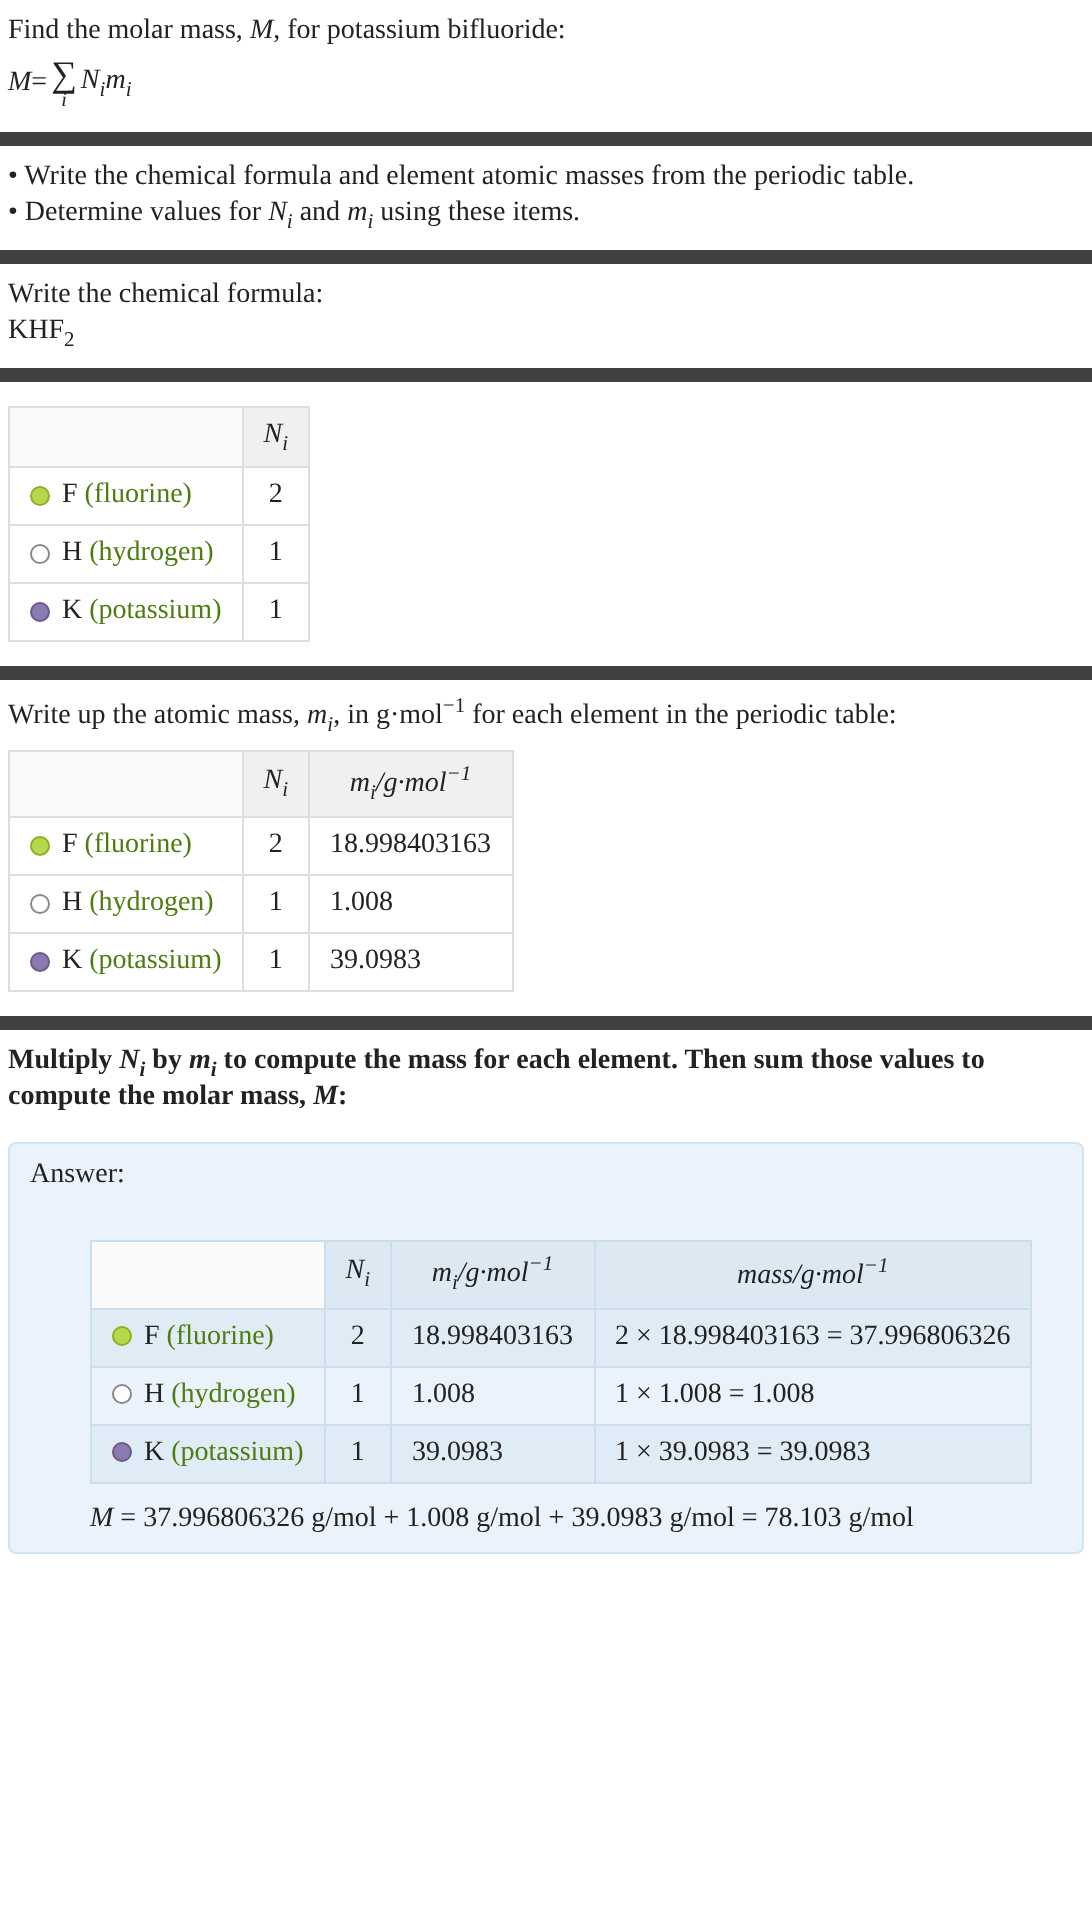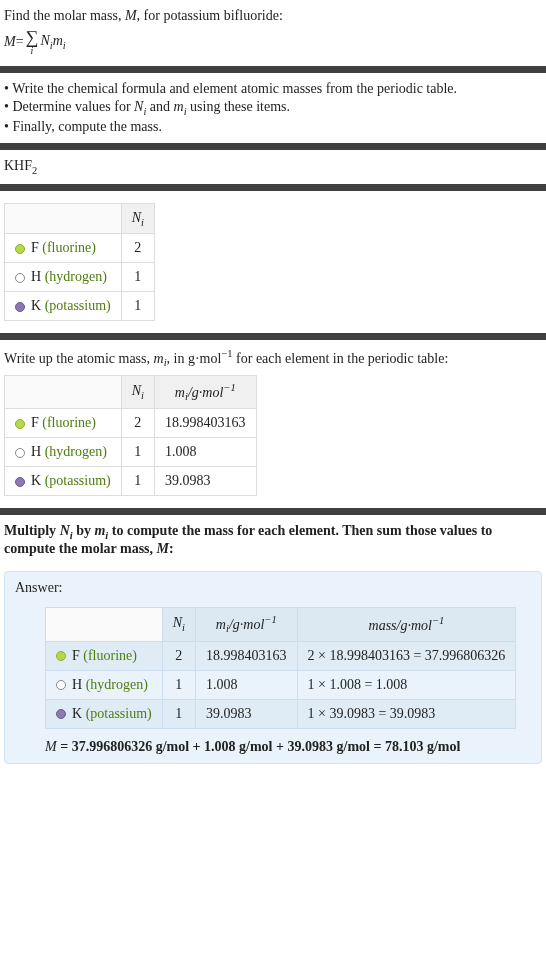--- a/index.html
+++ b/index.html
@@ -18,21 +18,21 @@
     td, th { padding: 6px 10px; border: 1px solid #ddd; text-align: left; font-weight: normal; }
     th { background: #fafafa; }
     .hdr { background: #f0f0f0; font-style: italic; text-align: center; }
     .num { text-align: center; }
     .dot { display: inline-block; width: 10px; height: 10px; border-radius: 50%; border: 1px solid #888; margin-right: 6px; vertical-align: middle; }
     .dot-f { background: #b7d84b; border-color: #8ab025; }
     .dot-h { background: #fff; border-color: #888; }
     .dot-k { background: #8a7ab0; border-color: #6a5a90; }
     .gray { color: #4d7c0f; }
     .answer-box { background: #eaf3fb; border: 1px solid #d0e3f0; border-radius: 4px; margin: 6px 4px; padding: 8px 10px; }
-    .answer-label { margin-bottom: 11px; }
+    .answer-label { margin-bottom: 24px; }
     .answer-content { padding-left: 30px; }
     .answer-box table td, .answer-box table th { border: 1px solid #cde; }
     .answer-box .hdr { background: #dce9f3; }
     .answer-box .row-alt { background: #e0ecf5; }
     .final { margin-top: 10px; font-style: italic; }
   </style>
 </head>
 <body>
 
 <div class="section">
@@ -49,24 +49,24 @@
     <span><span class="italic">N</span><sub class="italic">i</sub></span>
     <span><span class="italic">m</span><sub class="italic">i</sub></span>
   </div>
 </div>
 
 <div class="section">
   <div class="line">• Write the chemical formula and element atomic masses from the periodic table.</div>
   <div class="line">
     <span>• Determine values for </span><span class="italic">N</span><sub class="italic">i</sub><span> and </span><span class="italic">m</span><sub class="italic">i</sub><span> using these items.</span>
   </div>
-  <div class="line">• Finally, compute the mass.</div>
 </div>
 
 <div class="section">
+  <div class="line">Write the chemical formula:</div>
   <div class="line">
     <span>KHF</span><sub>2</sub>
   </div>
 </div>
 
 <div class="section">
   <table>
     <tbody>
         <tr>
       <th></th>
@@ -149,16 +149,16 @@
       </tr>
       <tr class="row-alt">
         <td><span class="dot dot-k"></span><span>K</span> <span class="gray">(potassium)</span></td>
         <td class="num">1</td>
         <td>39.0983</td>
         <td>1 × 39.0983 = 39.0983</td>
       </tr>
     </tbody>
       </table>
     <div class="final">
-      <span>M</span><span style="font-style:normal;font-weight:bold;"> = 37.996806326 g/mol + 1.008 g/mol + 39.0983 g/mol = 78.103 g/mol</span>
+      <span>M</span><span style="font-style:normal;"> = 37.996806326 g/mol + 1.008 g/mol + 39.0983 g/mol = 78.103 g/mol</span>
     </div>
   </div>
 </div>
 
 </body></html>

